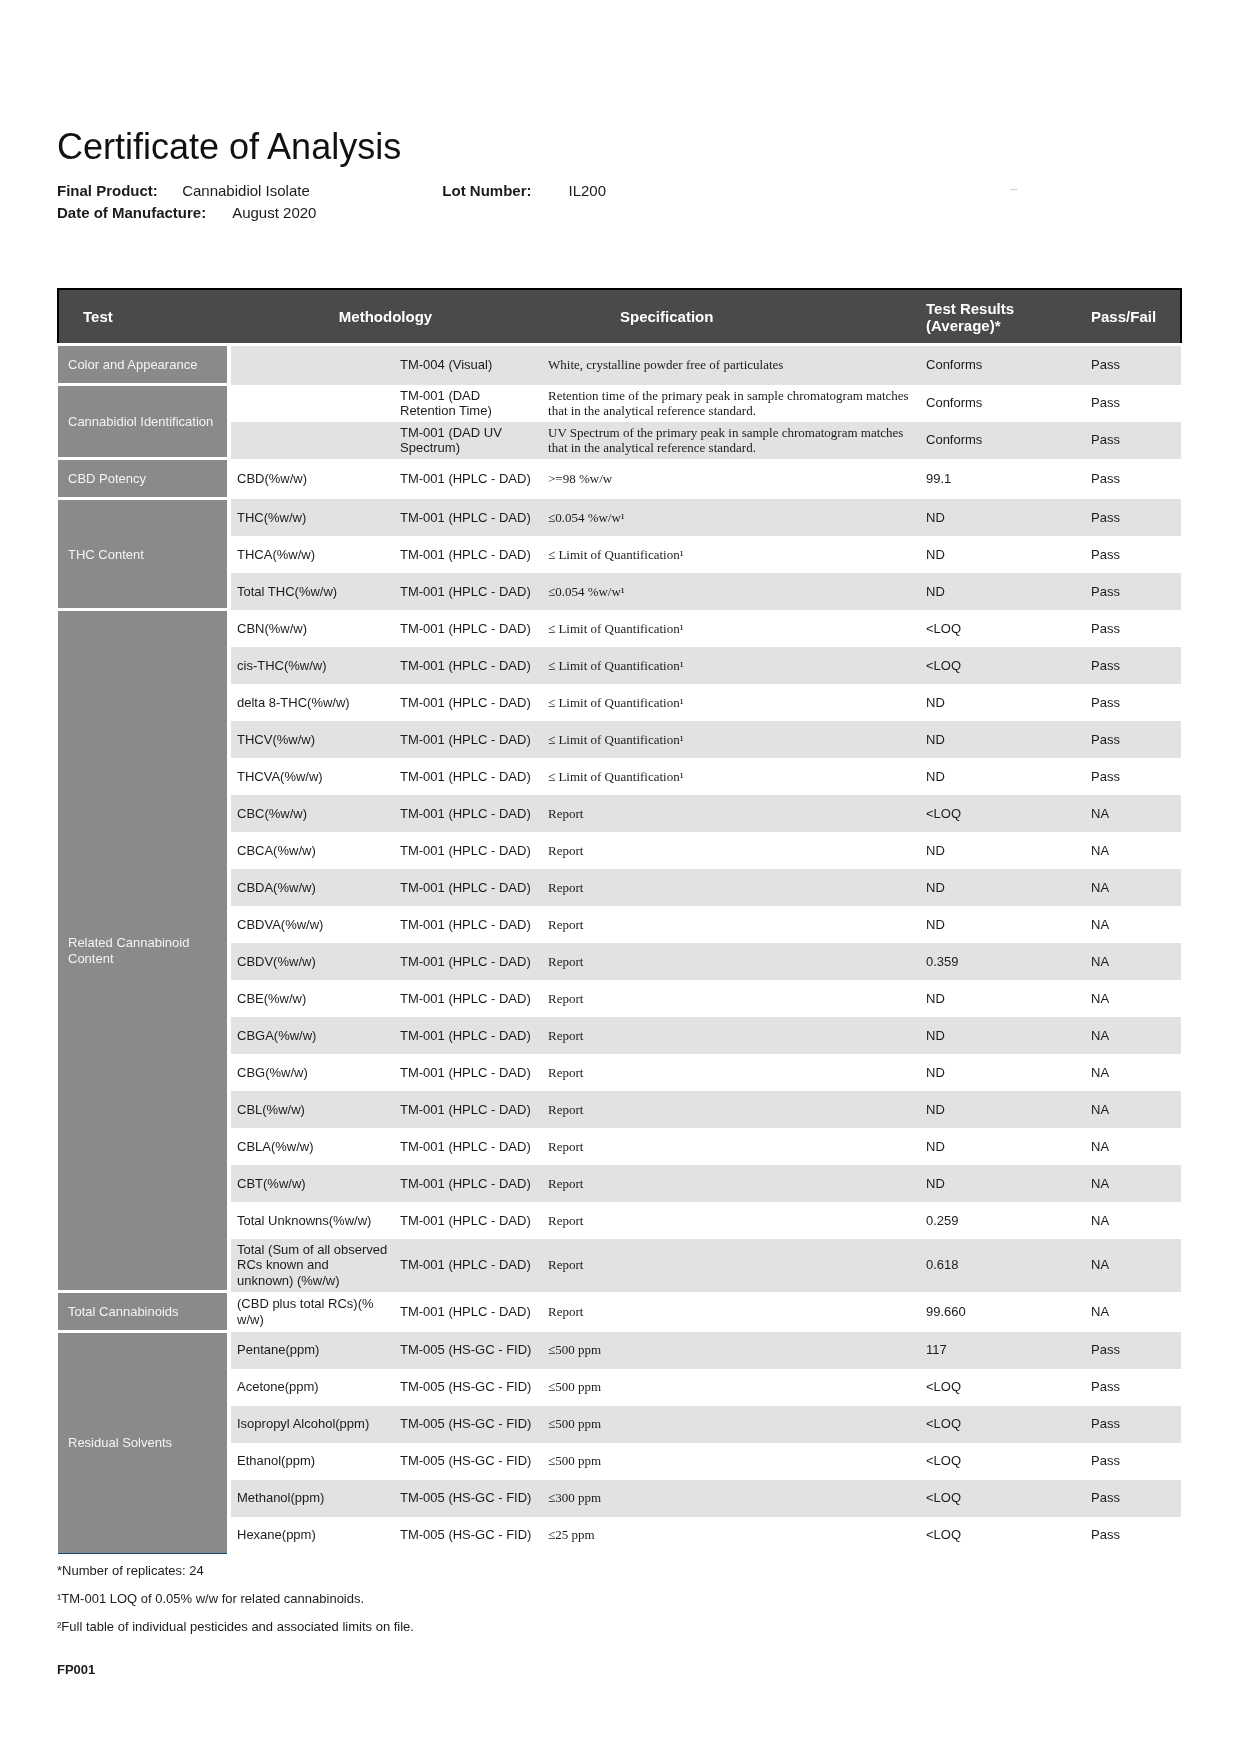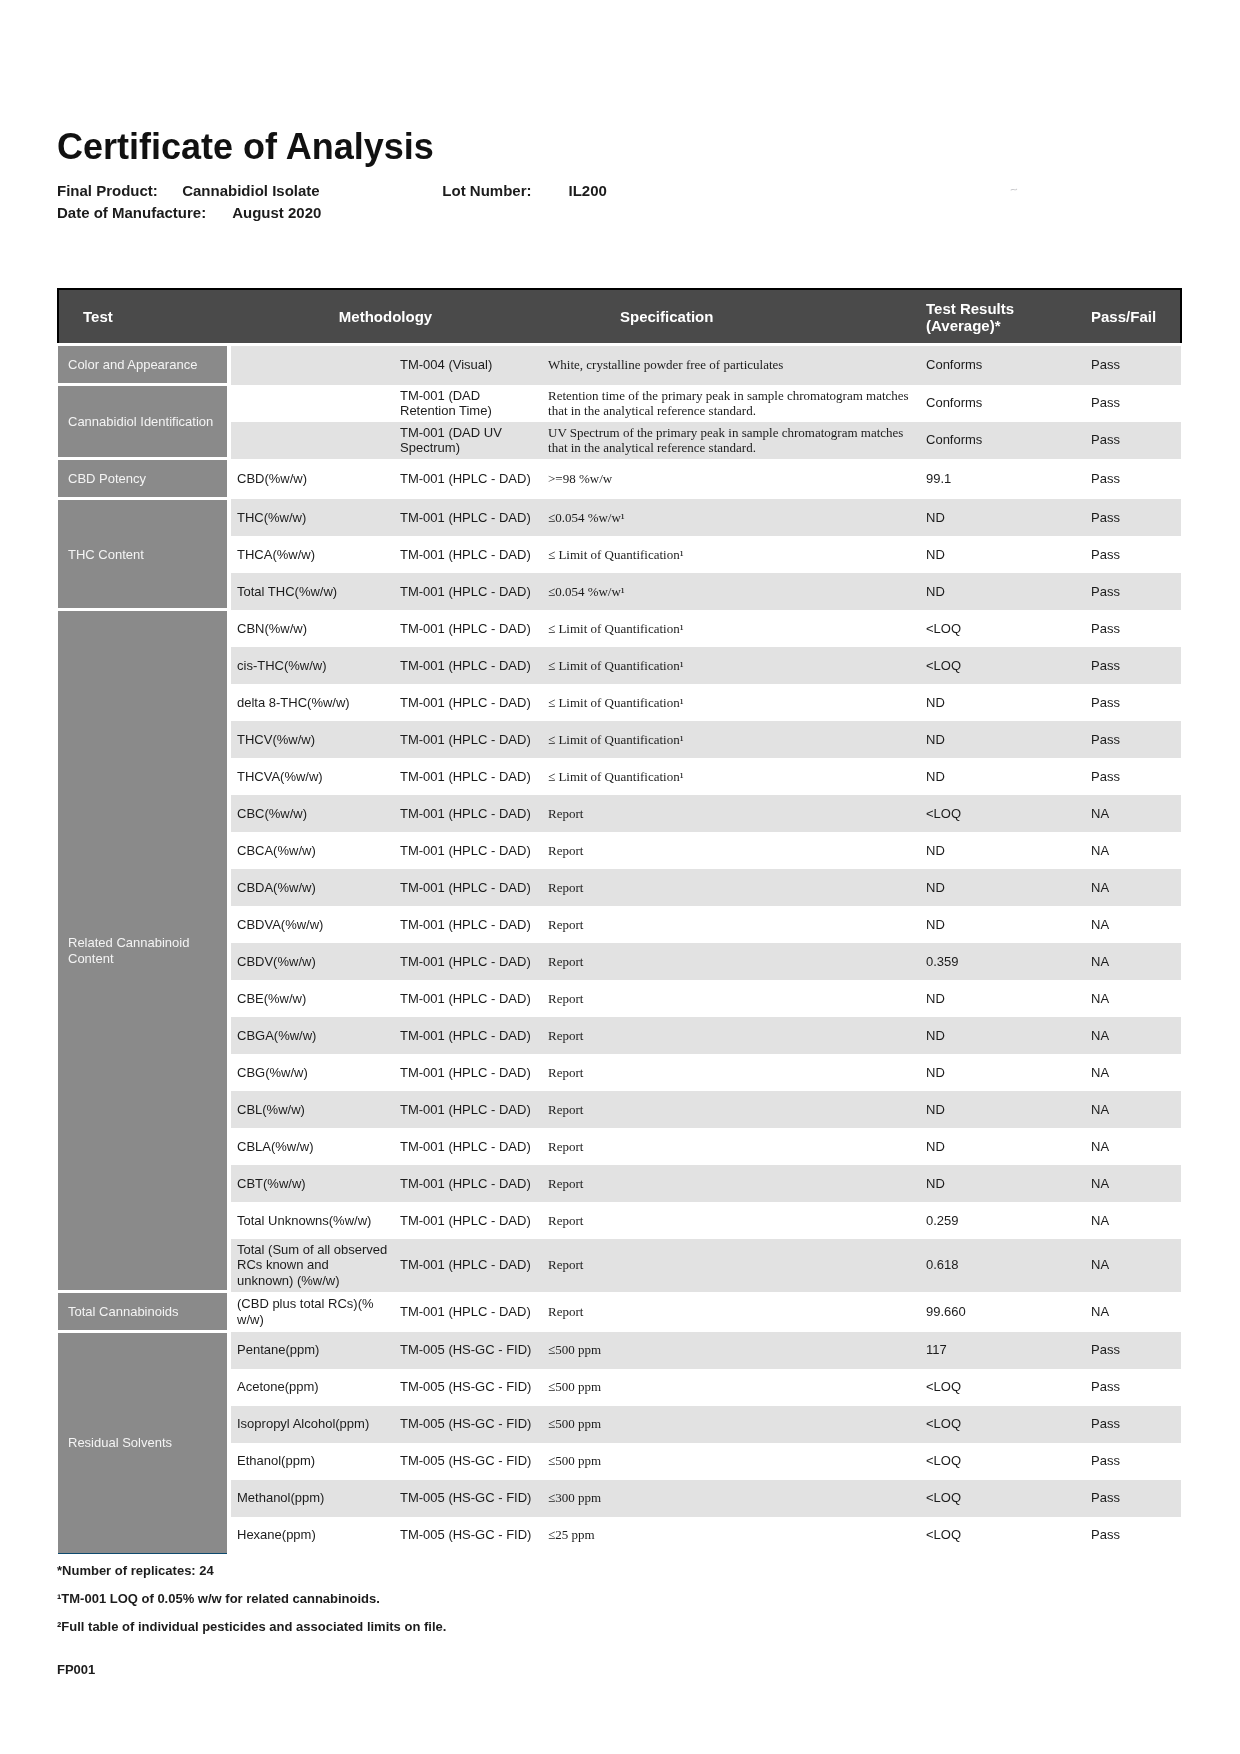--- a/index.html
+++ b/index.html
@@ -19,32 +19,32 @@
   .content {
     position: absolute;
     left: 57px;
     top: 0;
     width: 1123px;
   }
   .page-title {
     margin: 0;
     padding-top: 126px;
     font-size: 36px;
-    font-weight: bold;
+    font-weight: normal;
     letter-spacing: 0px;
     color: #111;
   }
   .meta {
     margin-top: 12px;
     font-size: 15px;
     line-height: 22px;
   }
   .meta-row { white-space: nowrap; }
   .meta .lbl { font-weight: bold; display: inline-block; }
-  .meta .val { display: inline-block; font-weight: bold; }
+  .meta .val { display: inline-block; }
   .w-fp  { width: 121px; }
   .w-fpv { width: 256px; }
   .w-ln  { width: 122px; }
   .w-dm  { width: 171px; }
   .scan-artifact {
     position: absolute;
     left: 1010px;
     top: 182px;
     color: #c9c9cc;
     font-size: 13px;
@@ -97,21 +97,21 @@
     border-top: 3px solid #fff;
     border-bottom: 1px solid #0c4a6e;
     border-right: 4px solid #fff;
     vertical-align: middle;
   }
   tbody td.cell-analyte      { padding-left: 6px; }
   tbody td.cell-methodology  { padding-left: 6px; }
   tbody td.cell-specification{ padding-left: 6px; font-family: Liberation Serif, serif; }
   tbody td.cell-result       { padding-left: 7px; }
   tbody td.cell-pass_fail    { padding-left: 7px; }
-  .footnotes { margin-top: 8px; font-size: 13px; font-weight: bold; }
+  .footnotes { margin-top: 8px; font-size: 13px; }
   .footnote  { margin-bottom: 10px; line-height: 18px; }
   .form-number { margin-top: 26px; font-size: 13px; font-weight: bold; }
 </style>
 </head>
 <body>
 
 <div class="page">
   <span class="scan-artifact">~</span>
   <div class="content">
 

